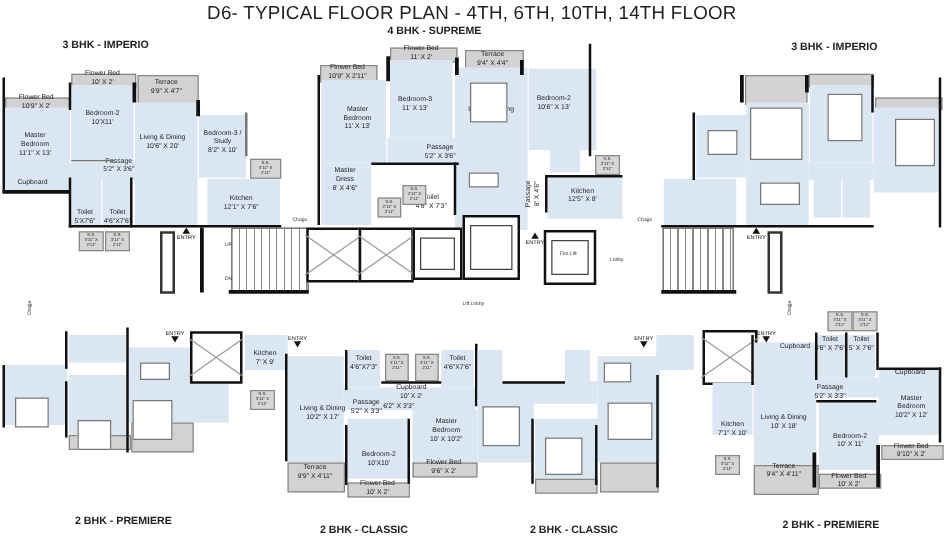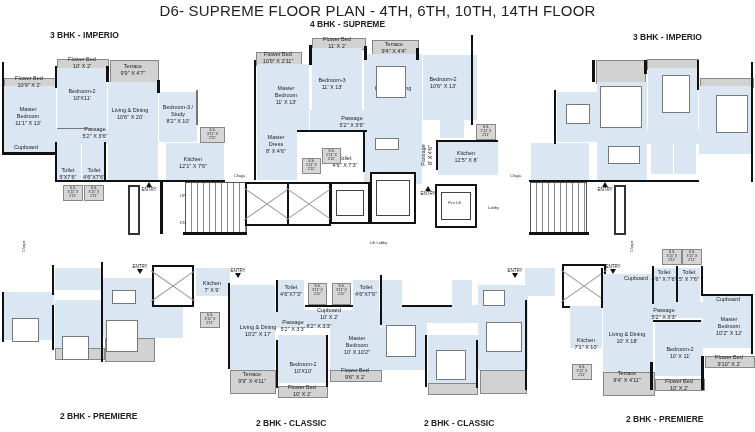--- a/index.html
+++ b/index.html
@@ -21,21 +21,21 @@
   .small{position:absolute;font-size:4px;color:#333;}
   .furn{position:absolute;border:1px solid #777;background:#fff;}
   .entry{position:absolute;font-size:4.5px;color:#111;text-align:center;}
   .entry .tri{width:0;height:0;border-left:3px solid transparent;border-right:3px solid transparent;border-bottom:5px solid #111;margin:0 auto;}
   .ss{position:absolute;background:#d6d6d6;border:1px solid #888;font-size:3.5px;text-align:center;line-height:1.2;}
   .lobby{position:absolute;font-size:4px;color:#333;}
 </style>
 </head>
 <body>
 
-<div class="title">D6- SUPREME FLOOR PLAN - 4TH, 6TH, 10TH, 14TH FLOOR</div>
+<div class="title">D6- TYPICAL FLOOR PLAN - 4TH, 6TH, 10TH, 14TH FLOOR</div>
 
 <div class="unit-label" style="left:50px;top:30px;">3 BHK - IMPERIO</div>
 <div class="unit-label" style="left:310px;top:19px;">4 BHK - SUPREME</div>
 <div class="unit-label" style="left:633px;top:32px;">3 BHK - IMPERIO</div>
 <div class="unit-label" style="left:60px;top:411px;">2 BHK - PREMIERE</div>
 <div class="unit-label" style="left:256px;top:418px;">2 BHK - CLASSIC</div>
 <div class="unit-label" style="left:424px;top:418px;">2 BHK - CLASSIC</div>
 <div class="unit-label" style="left:626px;top:414px;">2 BHK - PREMIERE</div>
 
 <div>

